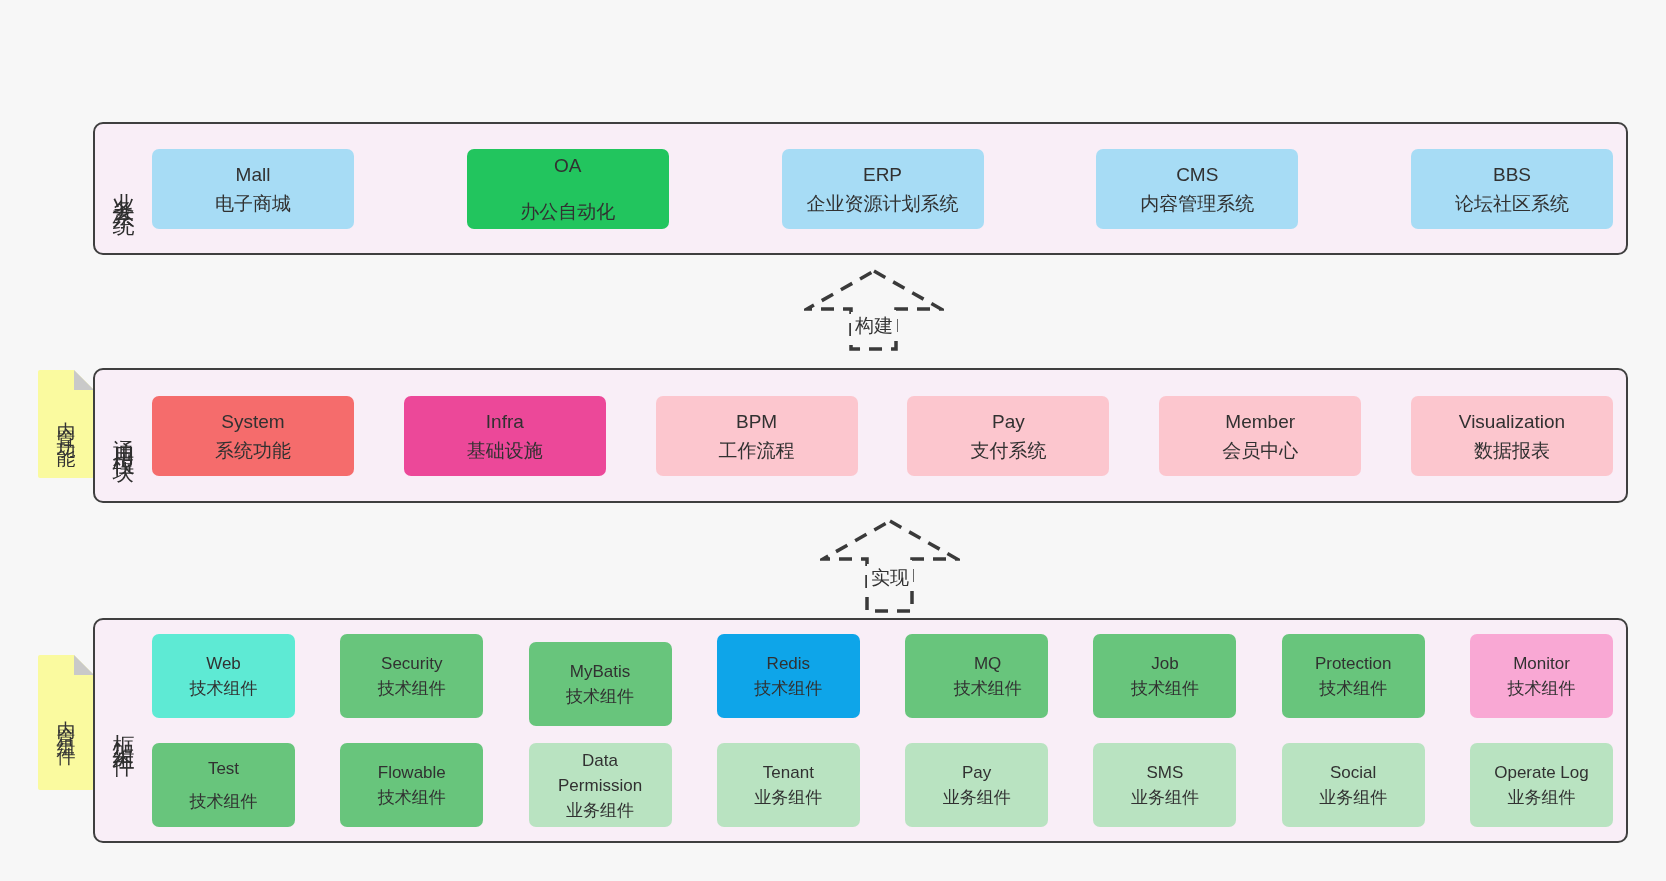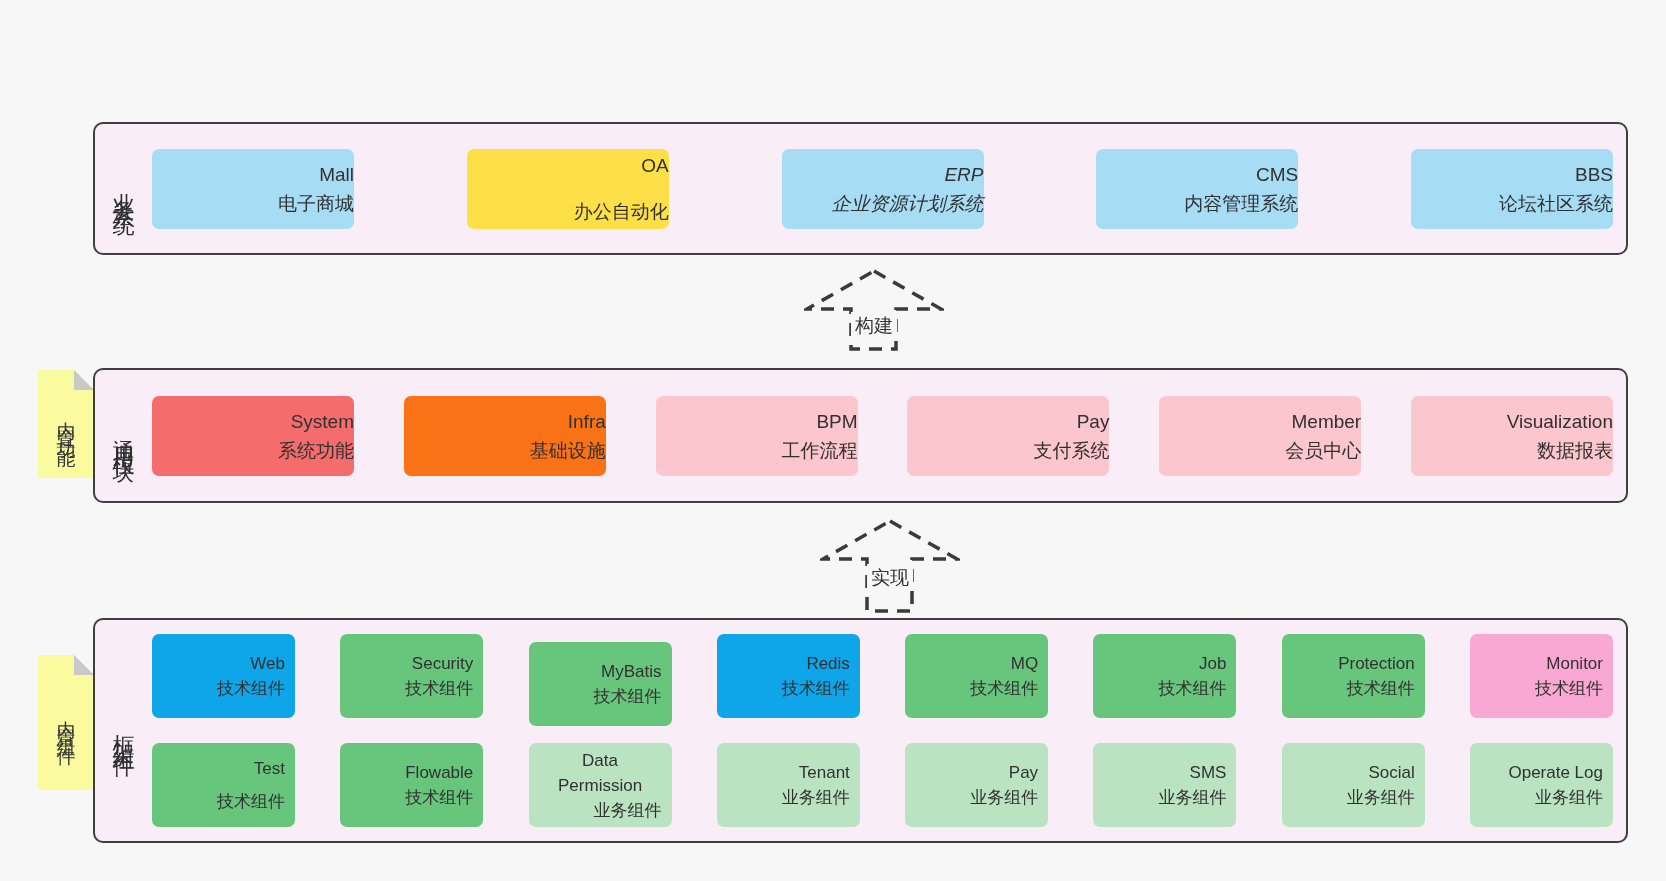--- a/index.html
+++ b/index.html
@@ -19,21 +19,21 @@
   .layer-label span {
     writing-mode:vertical-rl; text-orientation:upright;
     font-size:22px; letter-spacing:7px; color:#2e2e2e;
   }
   .content {
     position:absolute; left:57px; right:13px; top:0; bottom:0;
     display:flex; flex-direction:column; justify-content:center; gap:17px;
   }
   .row { display:flex; justify-content:space-between; }
   .box {
-    display:flex; flex-direction:column; align-items:flex-end; justify-content:center;
+    display:flex; flex-direction:column; align-items:center; justify-content:center;
     text-align:center; border-radius:7px; color:#313131;
   }
   .row-six  .box { width:202px; height:80px; font-size:19px; line-height:29px; }
   .row-eight .box { width:143px; height:84px; font-size:17px; line-height:25px; padding:0 10px; }
 
   .note {
     position:absolute; left:38px; width:56px; z-index:0;
     background:#fafa9f; border-radius:2px;
     display:flex; align-items:center; justify-content:center;
   }
@@ -72,25 +72,25 @@
   <div class="layer" style="top: 122px; height: 133px; background: rgb(249, 238, 247); border-color: rgb(63, 63, 63);">
     <div class="layer-label">
       <span>业务系统</span>
     </div>
     <div class="content">
       <div class="row row-six">
           <div class="box" style="background: rgb(167, 220, 245);">
             <div>Mall</div>
             <div>电子商城</div>
           </div>
-          <div class="box" style="background: #fde047; gap: 17px;">
+          <div class="box" style="background: #22c55e; gap: 17px;">
             <div>OA</div>
             <div>办公自动化</div>
           </div>
-          <div class="box" style="background: rgb(167, 220, 245); font-style: italic;">
+          <div class="box" style="background: rgb(167, 220, 245);">
             <div>ERP</div>
             <div>企业资源计划系统</div>
           </div>
           <div class="box" style="background: rgb(167, 220, 245);">
             <div>CMS</div>
             <div>内容管理系统</div>
           </div>
           <div class="box" style="background: rgb(167, 220, 245);">
             <div>BBS</div>
             <div>论坛社区系统</div>
@@ -108,21 +108,21 @@
   <div class="layer" style="top: 368px; height: 135px; background: rgb(249, 238, 247); border-color: rgb(63, 63, 63);">
     <div class="layer-label">
       <span>通用模块</span>
     </div>
     <div class="content">
       <div class="row row-six">
           <div class="box" style="background: rgb(245, 108, 108);">
             <div>System</div>
             <div>系统功能</div>
           </div>
-          <div class="box" style="background: #f97316;">
+          <div class="box" style="background: #ec4899;">
             <div>Infra</div>
             <div>基础设施</div>
           </div>
           <div class="box" style="background: rgb(252, 198, 206);">
             <div>BPM</div>
             <div>工作流程</div>
           </div>
           <div class="box" style="background: rgb(252, 198, 206);">
             <div>Pay</div>
             <div>支付系统</div>
@@ -144,21 +144,21 @@
     <rect x="47" y="46" width="46" height="27" fill="#f7f7f7"></rect>
     <text x="70" y="66" text-anchor="middle" fill="#333333">实现</text>
   </svg>
 
   <div class="layer" style="top: 618px; height: 225px; background: rgb(249, 238, 247); border-color: rgb(63, 63, 63);">
     <div class="layer-label">
       <span>框架组件</span>
     </div>
     <div class="content">
       <div class="row row-eight">
-          <div class="box" style="background: #0ea5e9;">
+          <div class="box" style="background: #5eead4;">
             <div>Web</div>
             <div>技术组件</div>
           </div>
           <div class="box" style="background: rgb(104, 197, 124);">
             <div>Security</div>
             <div>技术组件</div>
           </div>
           <div class="box" style="background: rgb(104, 197, 124); margin-top: 8px;">
             <div>MyBatis</div>
             <div>技术组件</div>

